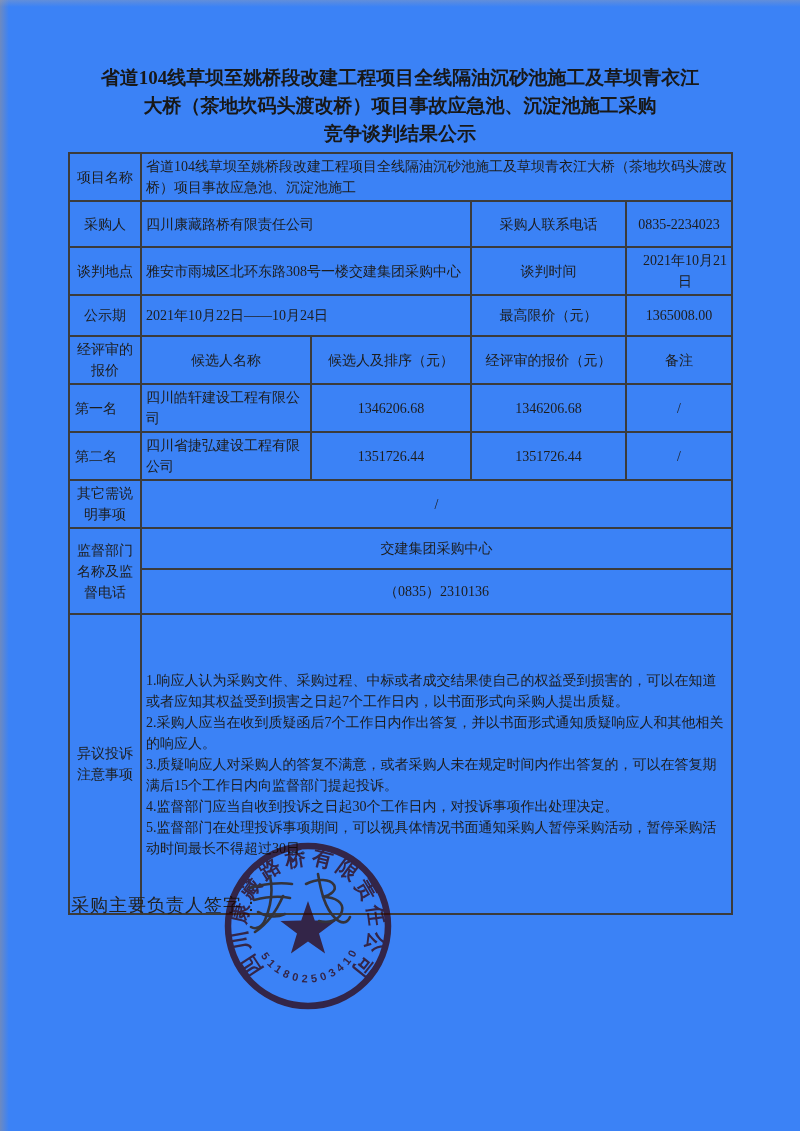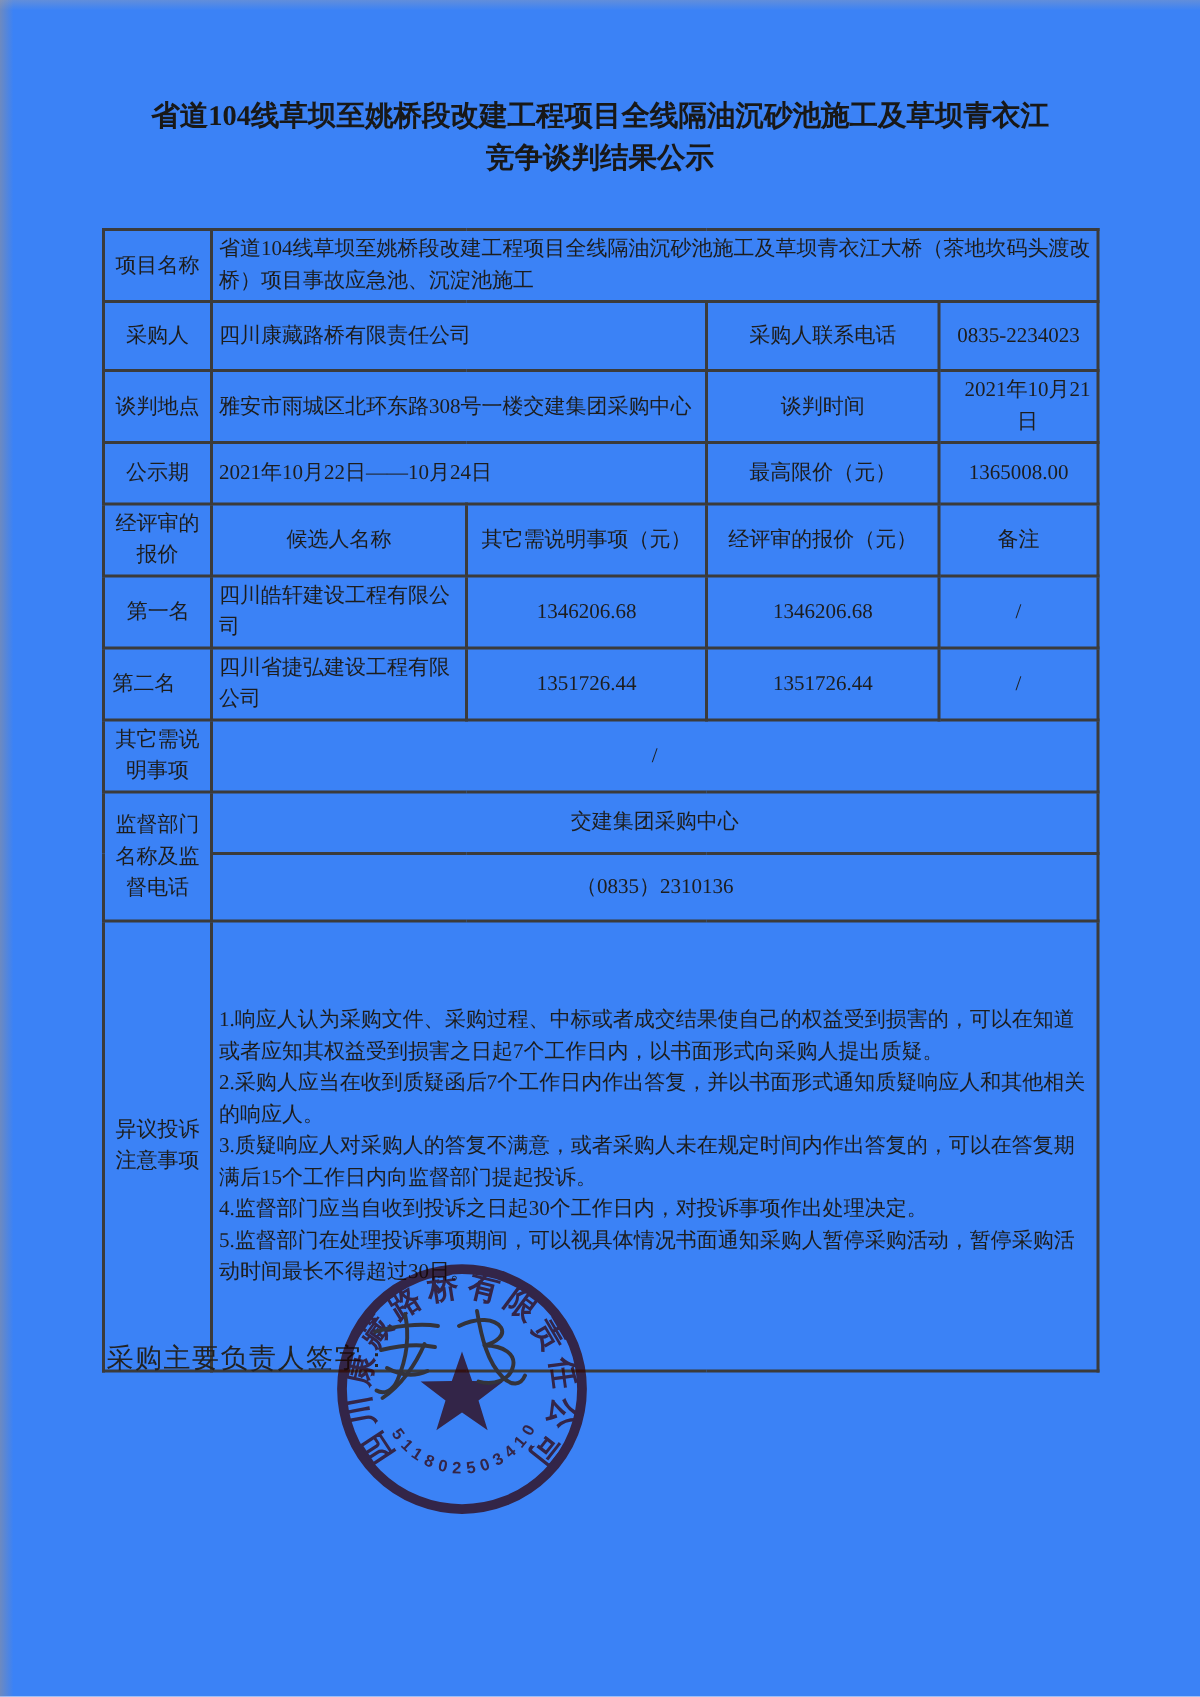--- a/index.html
+++ b/index.html
@@ -72,20 +72,21 @@
 </style>
 </head>
 <body>
 
 <div class="page">
   <div class="edge-left"></div>
   <div class="edge-top"></div>
 
   <div class="doc-title">
     <div>省道104线草坝至姚桥段改建工程项目全线隔油沉砂池施工及草坝青衣江</div>
+    <div>大桥（茶地坎码头渡改桥）项目事故应急池、沉淀池施工采购</div>
     <div>竞争谈判结果公示</div>
   </div>
 
   <table class="main">
     <colgroup>
       <col style="width:72px">
         <col style="width:170px">
         <col style="width:160px">
         <col style="width:155px">
         <col style="width:106px">
@@ -109,26 +110,26 @@
       </tr>
       <tr style="height:41px">
         <td class="lbl">公示期</td>
         <td class="val-left" colspan="2">2021年10月22日——10月24日</td>
         <td class="val-center">最高限价（元）</td>
         <td class="val-center">1365008.00</td>
       </tr>
       <tr style="height:43px">
         <td class="lbl">经评审的报价</td>
         <td class="val-center">候选人名称</td>
-        <td class="val-center">其它需说明事项（元）</td>
+        <td class="val-center">候选人及排序（元）</td>
         <td class="val-center">经评审的报价（元）</td>
         <td class="val-center">备注</td>
       </tr>
       <tr style="height:47px">
-        <td class="lbl" style="text-align:center;padding-left:5px">第一名</td>
+        <td class="lbl" style="text-align:left;padding-left:5px">第一名</td>
         <td class="val-left">四川皓轩建设工程有限公司</td>
         <td class="val-center">1346206.68</td>
         <td class="val-center">1346206.68</td>
         <td class="val-center">/</td>
       </tr>
       <tr style="height:38px">
         <td class="lbl" style="text-align:left;padding-left:5px">第二名</td>
         <td class="val-left">四川省捷弘建设工程有限公司</td>
         <td class="val-center">1351726.44</td>
         <td class="val-center">1351726.44</td>

